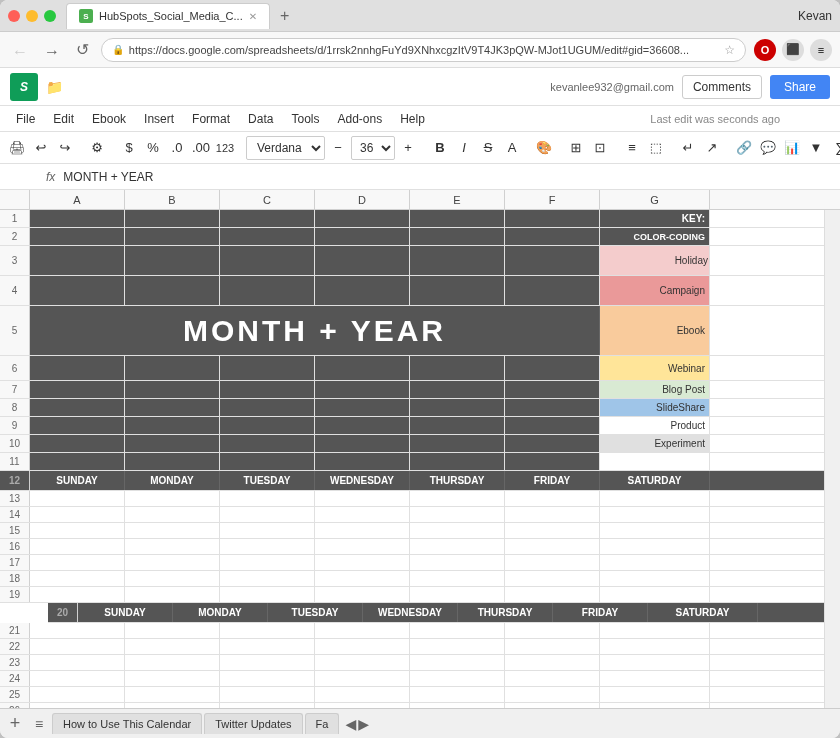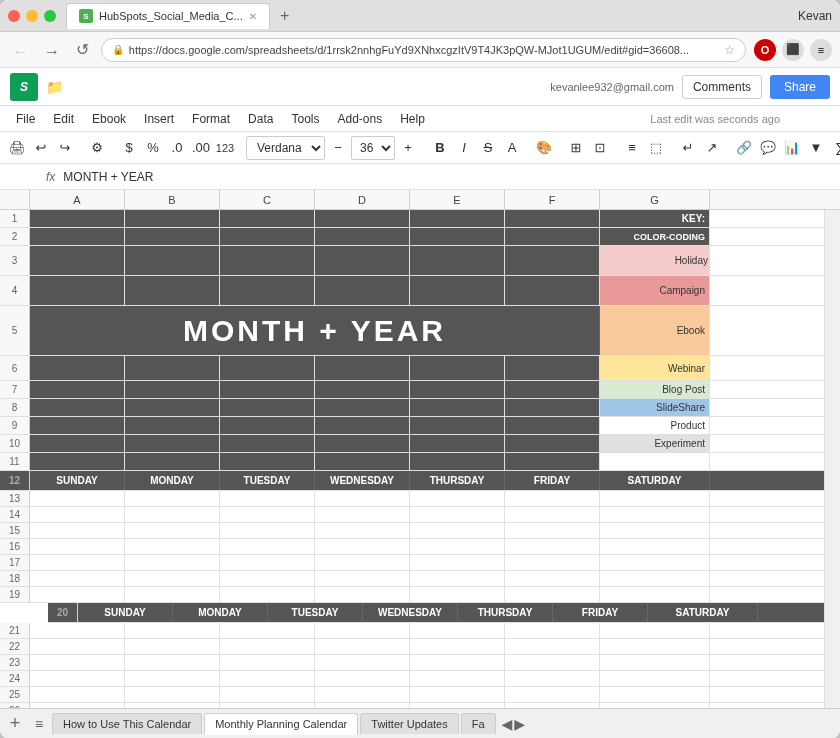--- a/index.html
+++ b/index.html
@@ -888,21 +888,20 @@
 
       </div>
       <div class="right-scrollbar"></div>
     </div>
   </div>
 
   <div class="tab-strip">
     <button class="sheet-add-btn">+</button>
     <button class="sheet-list-btn">≡</button>
     <div class="sheet-tab">How to Use This Calendar</div>
-    <div class="sheet-tab active">Monthly Planning Calendar</div>
     <div class="sheet-tab">Twitter Updates</div>
     <div class="sheet-tab">Fa</div>
     <div class="tab-scroll">
       <button class="tab-scroll-btn">◀</button>
       <button class="tab-scroll-btn">▶</button>
     </div>
     <div class="scrollbar-corner"></div>
   </div>
 
 </div>

